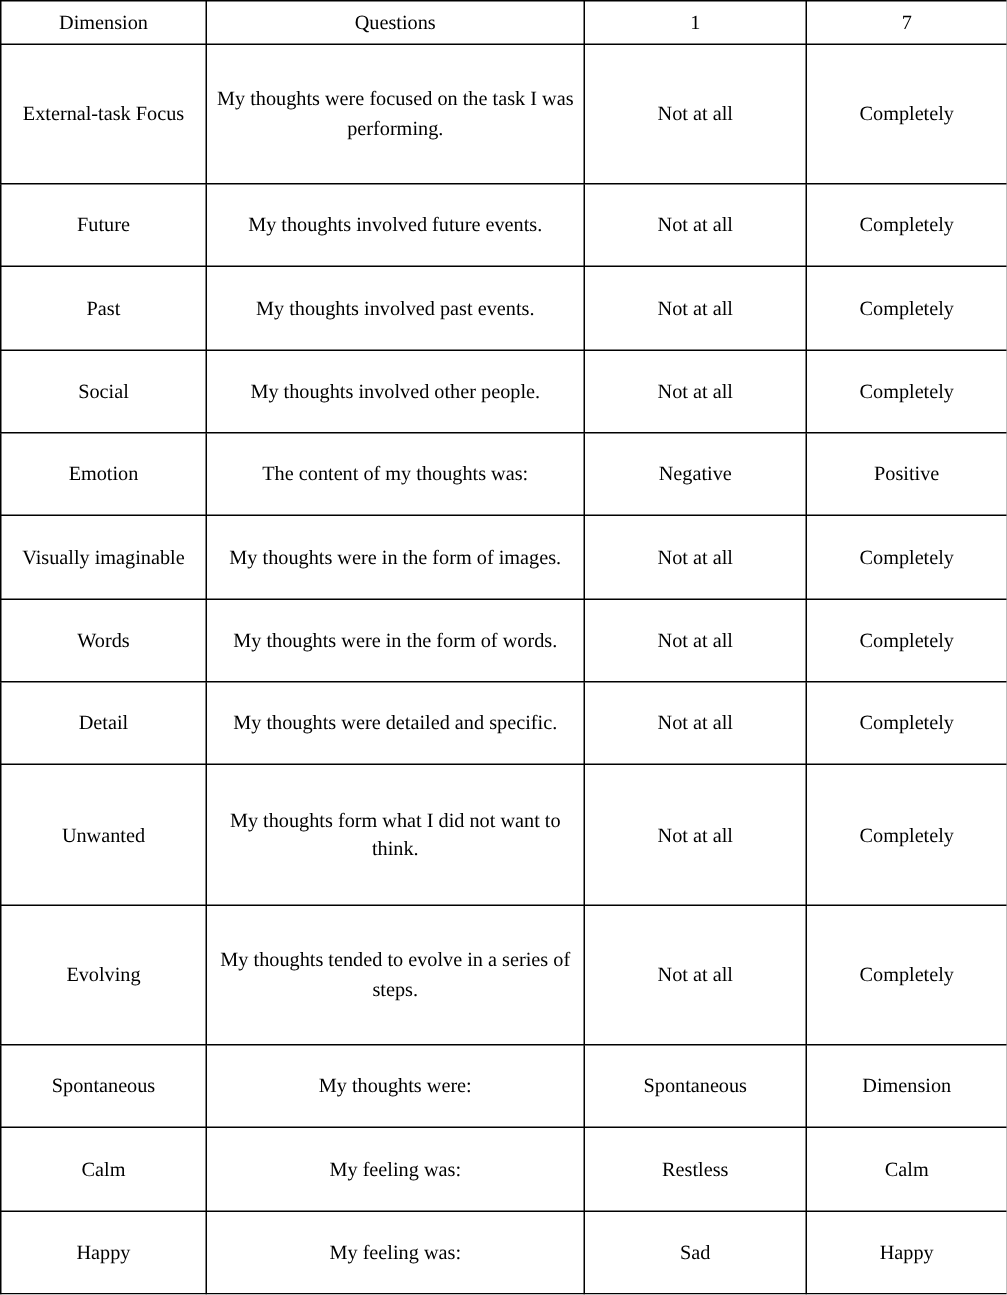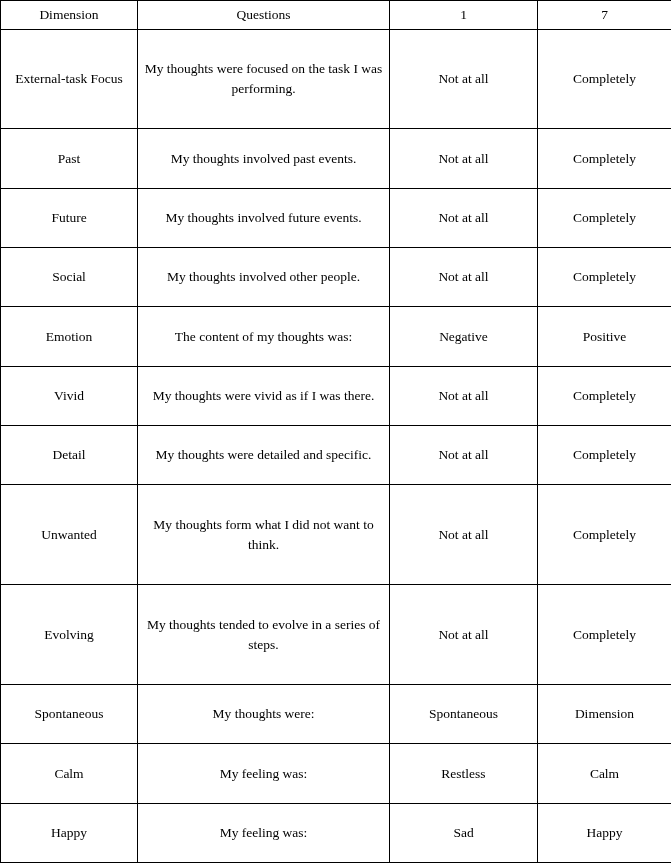--- a/index.html
+++ b/index.html
@@ -64,46 +64,52 @@
       </tr>
     </thead>
     <tbody>
       <tr>
         <td>External-task Focus</td>
         <td class="cell-question">My thoughts were focused on the task I was performing.</td>
         <td>Not at all</td>
         <td>Completely</td>
       </tr>
       <tr>
-        <td>Past</td>
-        <td class="cell-question">My thoughts involved past events.</td>
+        <td>Future</td>
+        <td class="cell-question">My thoughts involved future events.</td>
         <td>Not at all</td>
         <td>Completely</td>
       </tr>
       <tr>
-        <td>Future</td>
-        <td class="cell-question">My thoughts involved future events.</td>
+        <td>Past</td>
+        <td class="cell-question">My thoughts involved past events.</td>
         <td>Not at all</td>
         <td>Completely</td>
       </tr>
       <tr>
         <td>Social</td>
         <td class="cell-question">My thoughts involved other people.</td>
         <td>Not at all</td>
         <td>Completely</td>
       </tr>
       <tr>
         <td>Emotion</td>
         <td class="cell-question">The content of my thoughts was:</td>
         <td>Negative</td>
         <td>Positive</td>
       </tr>
       <tr>
-        <td>Vivid</td>
-        <td class="cell-question">My thoughts were vivid as if I was there.</td>
+        <td>Visually imaginable</td>
+        <td class="cell-question">My thoughts were in the form of images.</td>
+        <td>Not at all</td>
+        <td>Completely</td>
+      </tr>
+      <tr>
+        <td>Words</td>
+        <td class="cell-question">My thoughts were in the form of words.</td>
         <td>Not at all</td>
         <td>Completely</td>
       </tr>
       <tr>
         <td>Detail</td>
         <td class="cell-question">My thoughts were detailed and specific.</td>
         <td>Not at all</td>
         <td>Completely</td>
       </tr>
       <tr>

